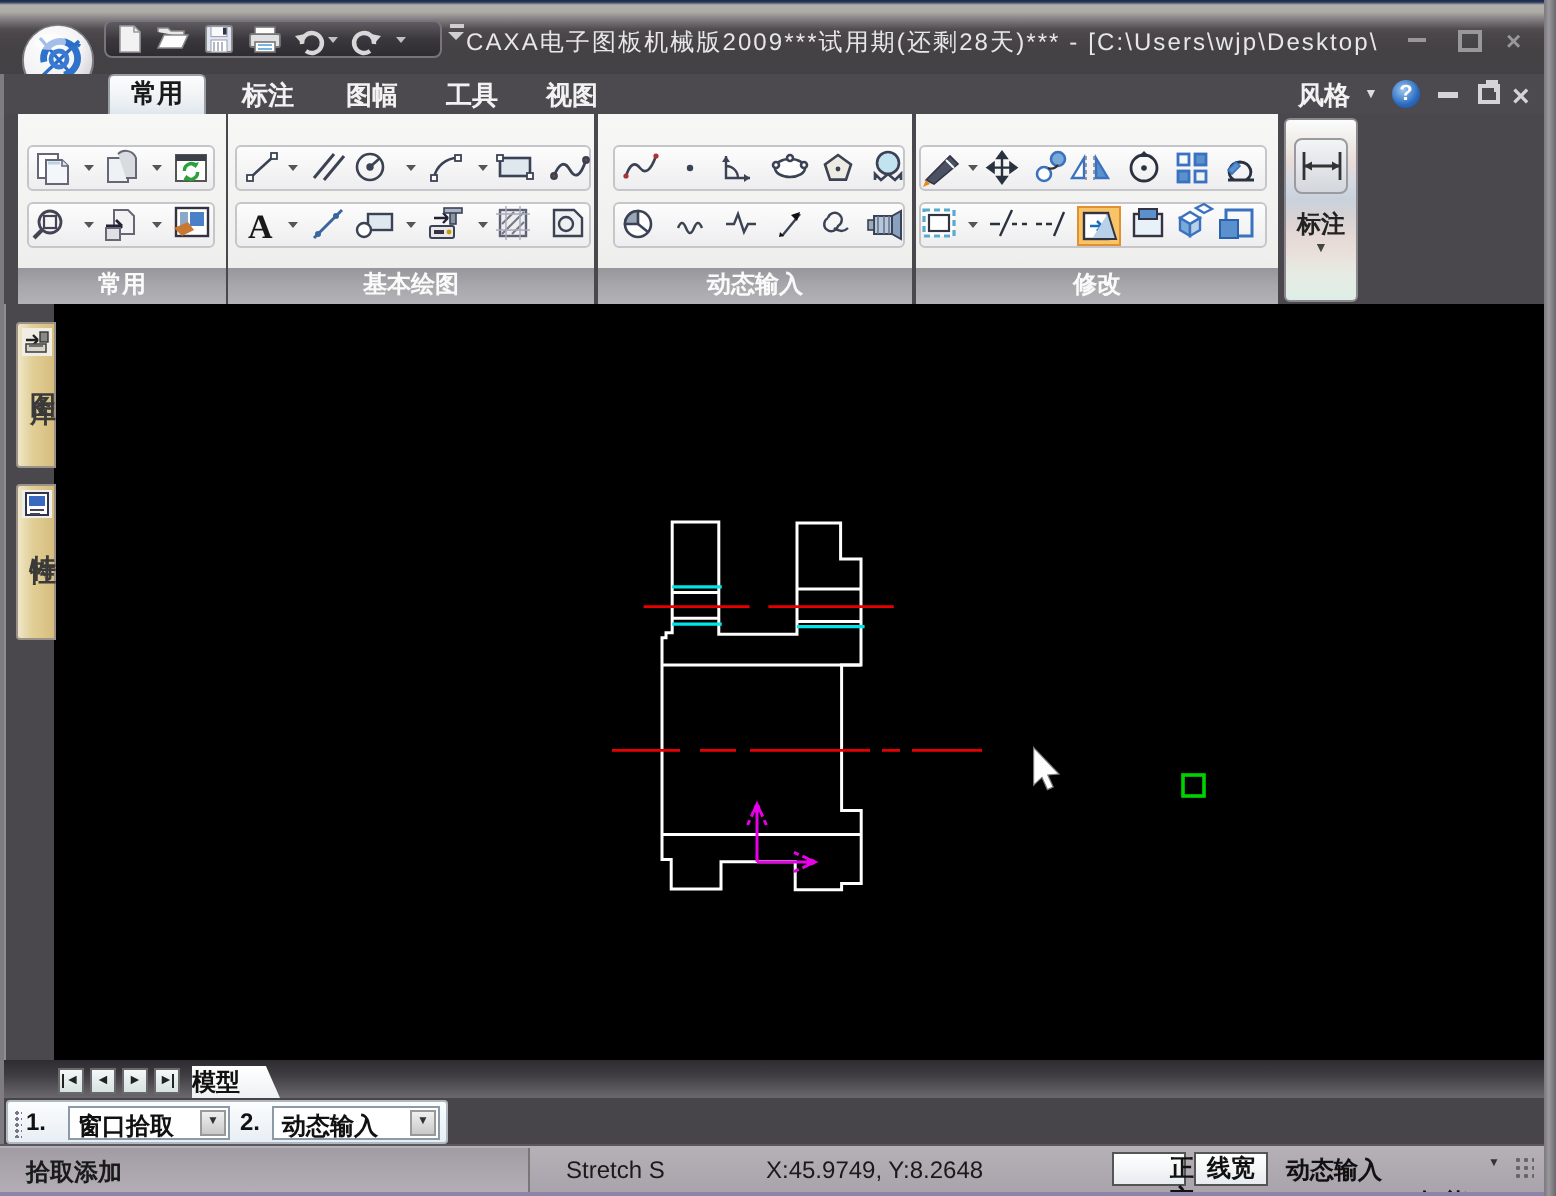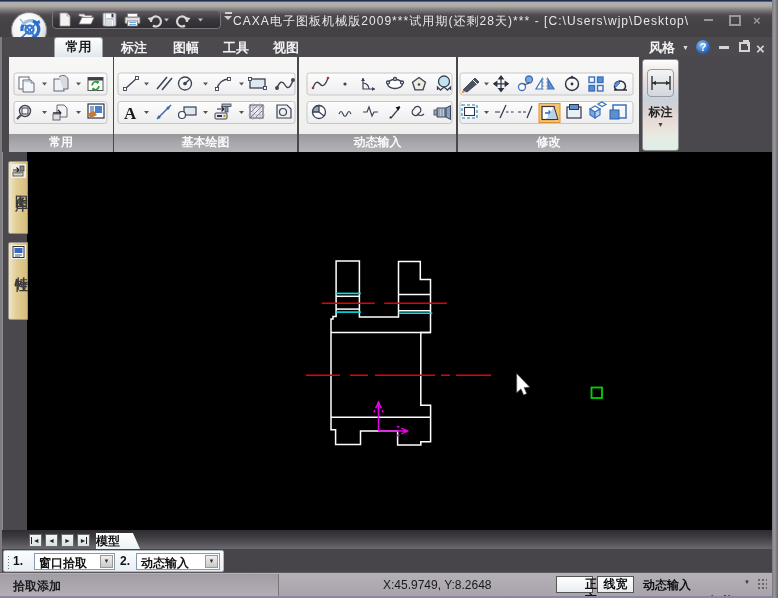--- a/index.html
+++ b/index.html
@@ -28,21 +28,21 @@
 
 #tabstrip{left:1px;top:530px;width:771px;height:19px;background:linear-gradient(#2e2c30 0%,#3f3d41 40%,#59575b 75%,#6b696d 100%);}
 .navb{top:4px;width:13px;height:13px;background:linear-gradient(#f4f7f7,#d7e2e2);border:1px solid #6a6a6a;box-sizing:border-box;color:#222;font-size:7px;line-height:11px;text-align:center;font-weight:bold;}
 #modeltab{left:95px;top:3px;width:44px;height:16px;background:linear-gradient(#ffffff,#eef2f4);color:#111;font-size:12px;font-weight:bold;text-align:left;line-height:16px;clip-path:polygon(0 0,84% 0,100% 100%,0 100%);}
 #cmdrow{left:1px;top:549px;width:771px;height:23px;background:#474549;}
 #cmdpanel{left:2px;top:1px;width:221px;height:22px;background:linear-gradient(#fbfdfe,#e8eef4);border:1px solid #b0b8c0;border-radius:2px;box-sizing:border-box;}
 .combo{top:2px;height:17px;background:#fff;border:1px solid #8a9aa8;box-sizing:border-box;font-size:12px;color:#111;}
 .combotxt{left:4px;top:1px;font-weight:bold;}
 .comboarr{right:1px;top:1px;width:13px;height:13px;background:linear-gradient(#f0f0f0,#c9c9c9);border:1px solid #999;box-sizing:border-box;text-align:center;font-size:6px;line-height:11px;color:#333;}
 #statusbar{left:0;top:572px;width:778px;height:24px;background:linear-gradient(#b5b1b7,#a9a3ab);border-top:1px solid #5a585c;box-sizing:border-box;}
-.stseg{top:1px;height:22px;font-size:12px;color:#1a1a1a;padding-left:14px;}
+.stseg{top:1px;height:22px;font-size:12px;color:#1a1a1a;}
 .stbtn{top:3px;height:17px;background:linear-gradient(#ffffff,#e8ecf0);border:1px solid #555;box-sizing:border-box;font-size:12px;font-weight:bold;color:#111;text-align:center;line-height:15px;}
 #bottomedge{left:0;top:596px;width:778px;height:2px;background:#8d85a8;}
 </style></head>
 <body>
 <div id="win">
 
   <div id="titlebar" class="abs">
     <div id="titletext" class="abs">CAXA电子图板机械版2009***试用期(还剩28天)*** - [C:\Users\wjp\Desktop\sa...</div>
     <div class="abs" style="left:704px;top:19px;width:9px;height:2px;background:#98989a;"></div>
     <div class="abs" style="left:729px;top:15px;width:8px;height:7px;border:2px solid #98989a;"></div>
@@ -413,20 +413,23 @@
       <div class="abs combo" style="left:132px;width:84px;">
         <div class="abs combotxt">动态输入</div>
           <div class="abs comboarr">▼</div>
       </div>
     </div>
   </div>
   <div id="statusbar" class="abs">
     <div class="abs stseg" style="left:0;width:264px;background:linear-gradient(#a29ca4,#b3adb5);border-right:1px solid #777;">
        <div class="abs" style="left:13px;top:4px;font-weight:bold;">拾取添加</div>
     </div>
+    <div class="abs stseg" style="left:265px;width:115px;">
+        <div class="abs" style="left:18px;top:4px;">Stretch S</div>
+      </div>
     <div class="abs stseg" style="left:380px;width:175px;">
         <div class="abs" style="left:3px;top:4px;">X:45.9749, Y:8.2648</div>
       </div>
     <div class="abs stbtn" style="left:556px;width:37px;padding-left:28px;">正交</div>
     <div class="abs stbtn" style="left:597px;width:37px;">线宽</div>
     <div class="abs" style="left:643px;top:4px;font-size:12px;font-weight:bold;color:#111;">动态输入</div>
     <div class="abs" style="left:710px;top:20px;font-size:12px;font-weight:bold;color:#111;">智能</div>
     <div class="abs" style="left:744px;top:6px;font-size:6px;color:#333;">▼</div>
     <div class="abs" style="left:757px;top:5px;width:10px;height:12px;background-image:radial-gradient(circle,#666 1px,transparent 1.2px);background-size:4px 4px;"></div>
   </div>

